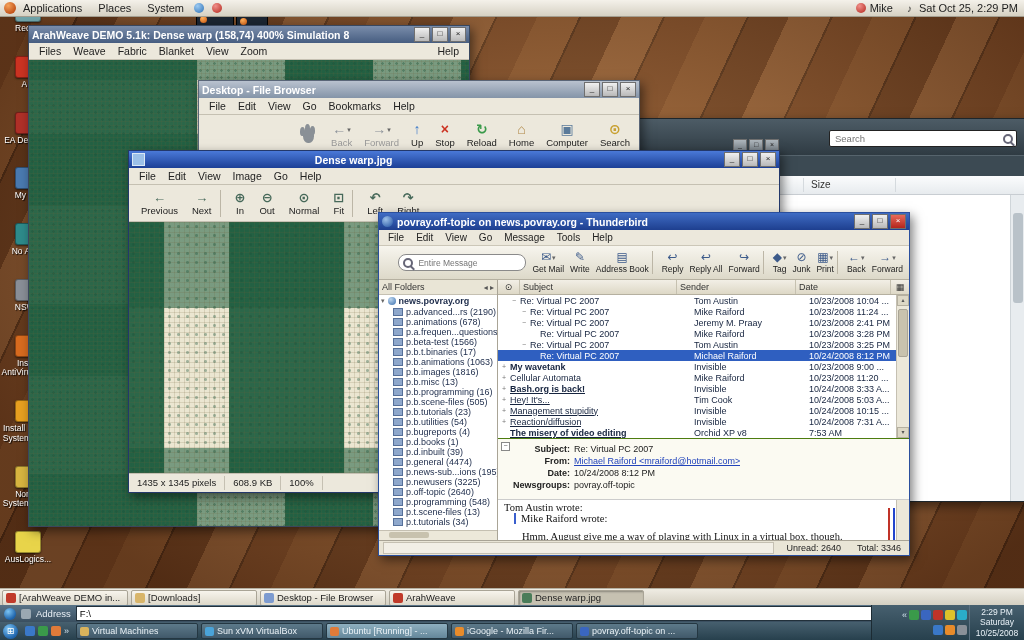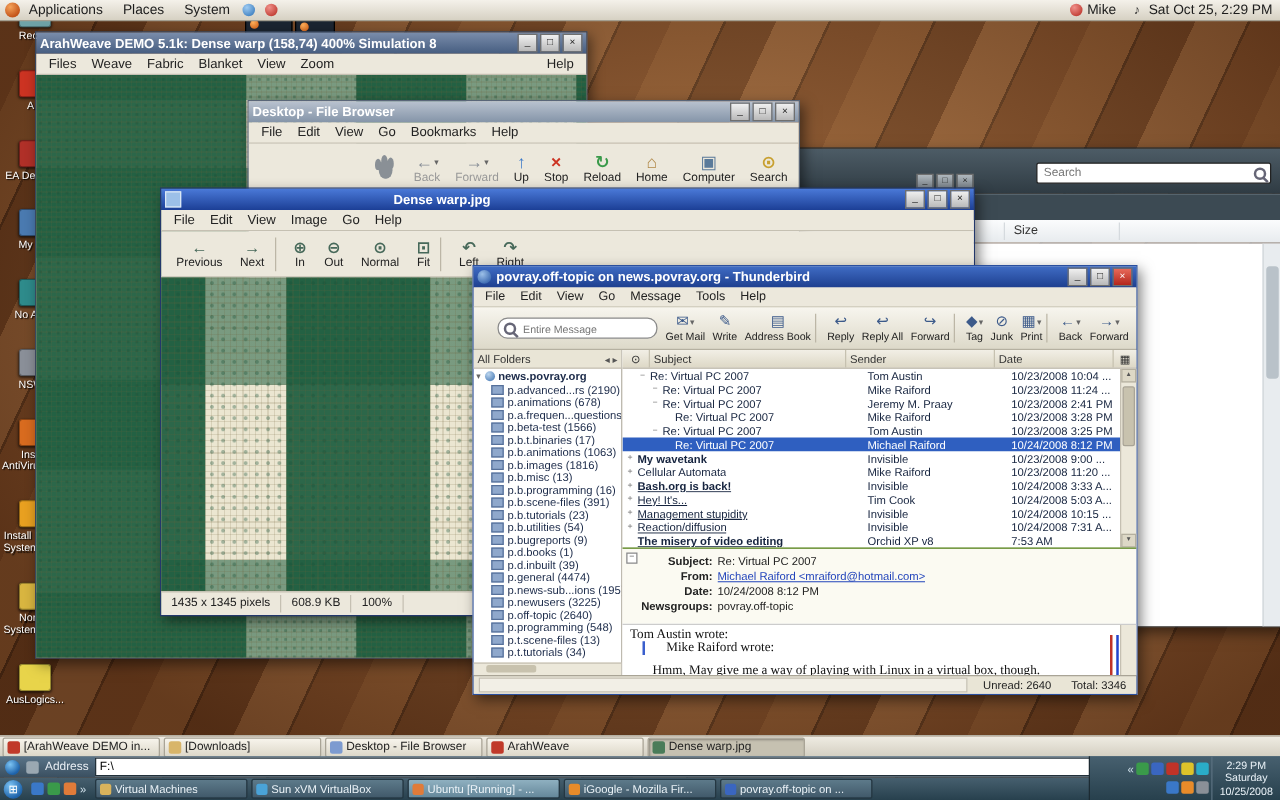--- a/index.html
+++ b/index.html
@@ -149,21 +149,21 @@
   .mlist-thumb{position:absolute;left:1px;right:1px;top:14px;height:46px;background:#c8c2ae;border:1px solid #a9a496;border-radius:2px;}
   .sbtn{position:absolute;left:0;right:0;height:9px;background:#ddd8c6;border:1px solid #b5b0a0;font-size:6px;text-align:center;line-height:8px;color:#555;}
   .sbtn.up{top:0;} .sbtn.dn{bottom:0;}
   .pv-head{height:52px;flex:0 0 52px;background:#fbfaf2;border-top:1px solid #4d7c0f;font-size:9px;color:#222;position:relative;padding:4px 0;}
   .pv-line{display:flex;height:12px;align-items:center;}
   .pv-label{width:72px;flex:0 0 72px;text-align:right;font-weight:bold;padding-right:4px;}
   .pv-val{overflow:hidden;white-space:nowrap;}
   .pv-val.linkv{color:#2244bb;text-decoration:underline;}
   .pv-twisty{position:absolute;left:3px;top:3px;width:7px;height:7px;border:1px solid #888;font-size:7px;line-height:6px;text-align:center;color:#555;background:#fff;}
   .pv-body{flex:1;background:#fff;border-top:1px solid #ccc;position:relative;font-family:"Liberation Serif","DejaVu Serif",serif;font-size:10.5px;color:#111;overflow:hidden;padding:2px 20px 2px 6px;}
-  .bline.l1{margin-left:10px;border-left:2px solid #3a5fcd;padding-left:17px;}
+  .bline.l1{margin-left:10px;border-left:2px solid #3a5fcd;padding-left:5px;}
   .bline.l2{margin-left:18px;margin-top:7px;}
   .qmark{position:absolute;width:2px;top:8px;height:40px;}
   .qmark.qred{right:19px;background:#c03328;}
   .qmark.qblue{right:14px;background:#2244cc;}
   .pv-scroll{position:absolute;right:0;top:0;bottom:0;width:12px;background:#ece8da;border-left:1px solid #c5c0b2;}
   .tb-status{height:14px;flex:0 0 14px;display:flex;align-items:center;background:#e9e5d6;border-top:1px solid #a9a496;font-size:9px;color:#222;}
   .tb-status .seg{flex:1;height:10px;margin:0 4px;border:1px solid #c5c0b2;background:#f2efe6;}
   .tb-status .cnt{padding:0 8px;white-space:nowrap;}
   
   .gnome-panel{position:absolute;left:0;top:588px;width:1024px;height:17px;z-index:60;background:linear-gradient(#efece3,#d3cec0);border-top:1px solid #b5b0a2;display:flex;align-items:center;padding:0 2px;gap:3px;}
@@ -603,33 +603,33 @@
               <div class="frow">
                 <span class="ficon"></span>
                 <span class="fname">p.b.misc (13)</span>
               </div>
               <div class="frow">
                 <span class="ficon"></span>
                 <span class="fname">p.b.programming (16)</span>
               </div>
               <div class="frow">
                 <span class="ficon"></span>
-                <span class="fname">p.b.scene-files (391)</span>
+                <span class="fname">p.b.scene-files (505)</span>
               </div>
               <div class="frow">
                 <span class="ficon"></span>
                 <span class="fname">p.b.tutorials (23)</span>
               </div>
               <div class="frow">
                 <span class="ficon"></span>
                 <span class="fname">p.b.utilities (54)</span>
               </div>
               <div class="frow">
                 <span class="ficon"></span>
-                <span class="fname">p.bugreports (9)</span>
+                <span class="fname">p.bugreports (4)</span>
               </div>
               <div class="frow">
                 <span class="ficon"></span>
                 <span class="fname">p.d.books (1)</span>
               </div>
               <div class="frow">
                 <span class="ficon"></span>
                 <span class="fname">p.d.inbuilt (39)</span>
               </div>
               <div class="frow">
@@ -803,21 +803,21 @@
             <span class="pv-val">10/24/2008 8:12 PM</span>
           </div>
           <div class="pv-line">
             <span class="pv-label">Newsgroups:</span>
             <span class="pv-val">povray.off-topic</span>
           </div>
         </div>
         <div class="pv-body">
           <div class="bline l0">Tom Austin wrote:</div>
           <div class="bline l1">Mike Raiford wrote:</div>
-          <div class="bline l2">Hmm, May give me a way of playing with Linux in a virtual box, though.</div>
+          <div class="bline l2">Hmm, August give me a way of playing with Linux in a virtual box, though.</div>
           <span class="qmark qred"></span>
           <span class="qmark qblue"></span>
           <span class="pv-scroll"></span>
         </div>
       </div>
     </div>
     <div class="tb-status">
       <span class="seg"></span>
       <span class="cnt">Unread: 2640</span>
       <span class="cnt">Total: 3346</span>

